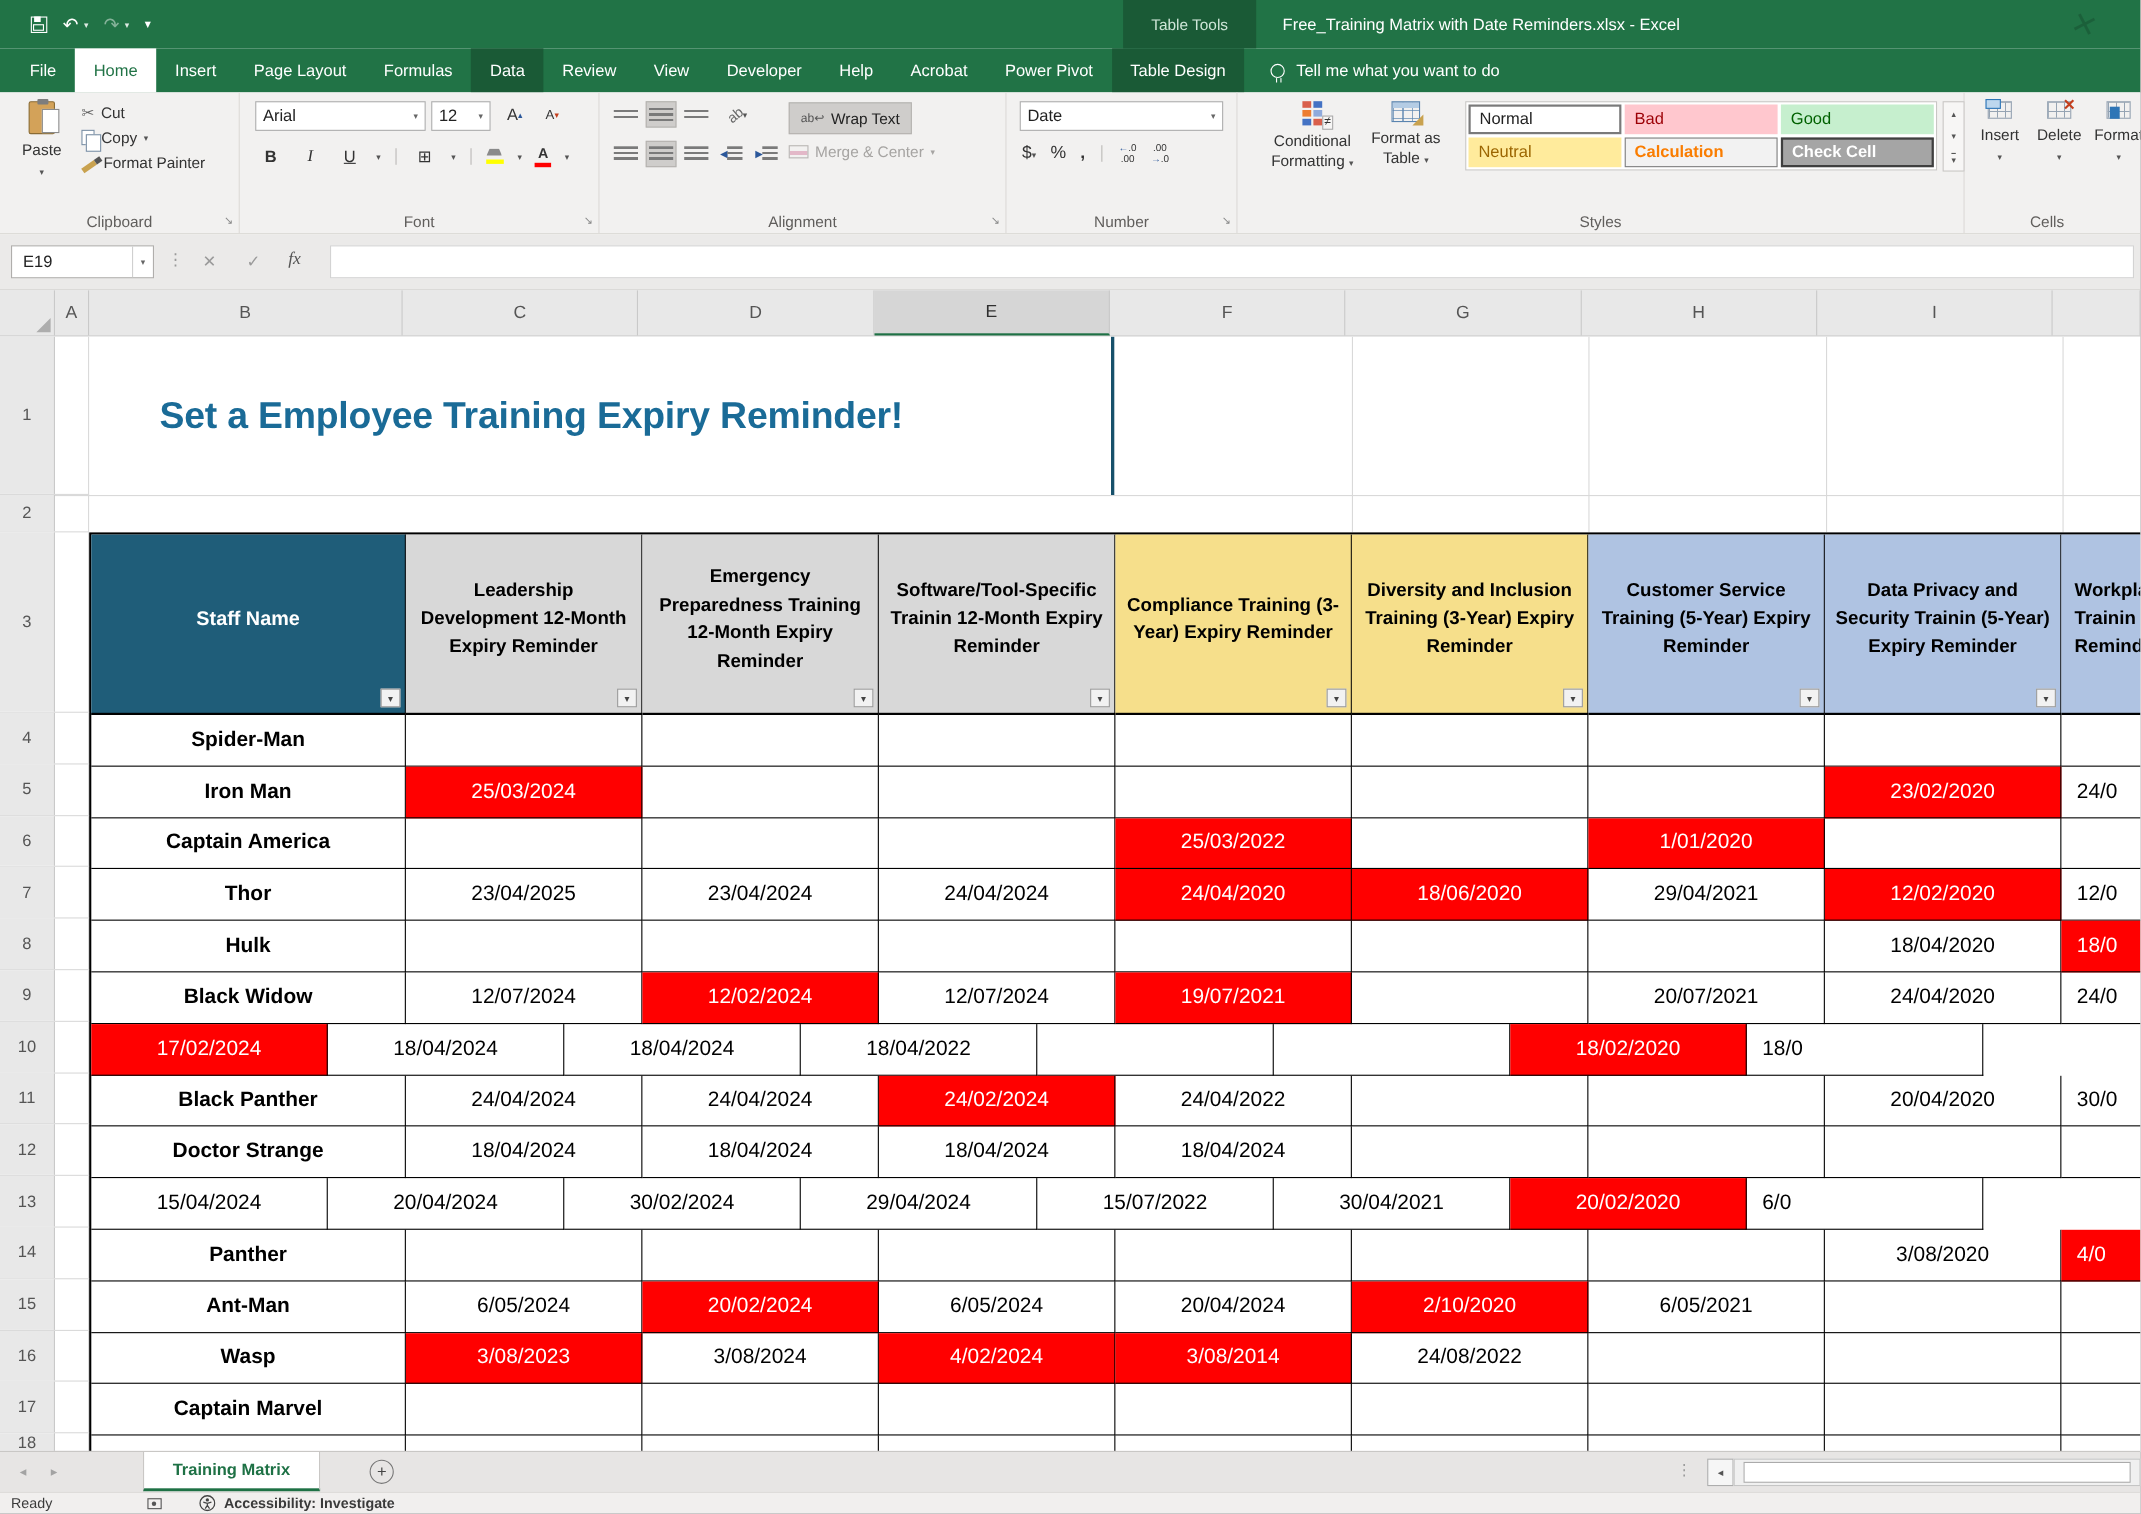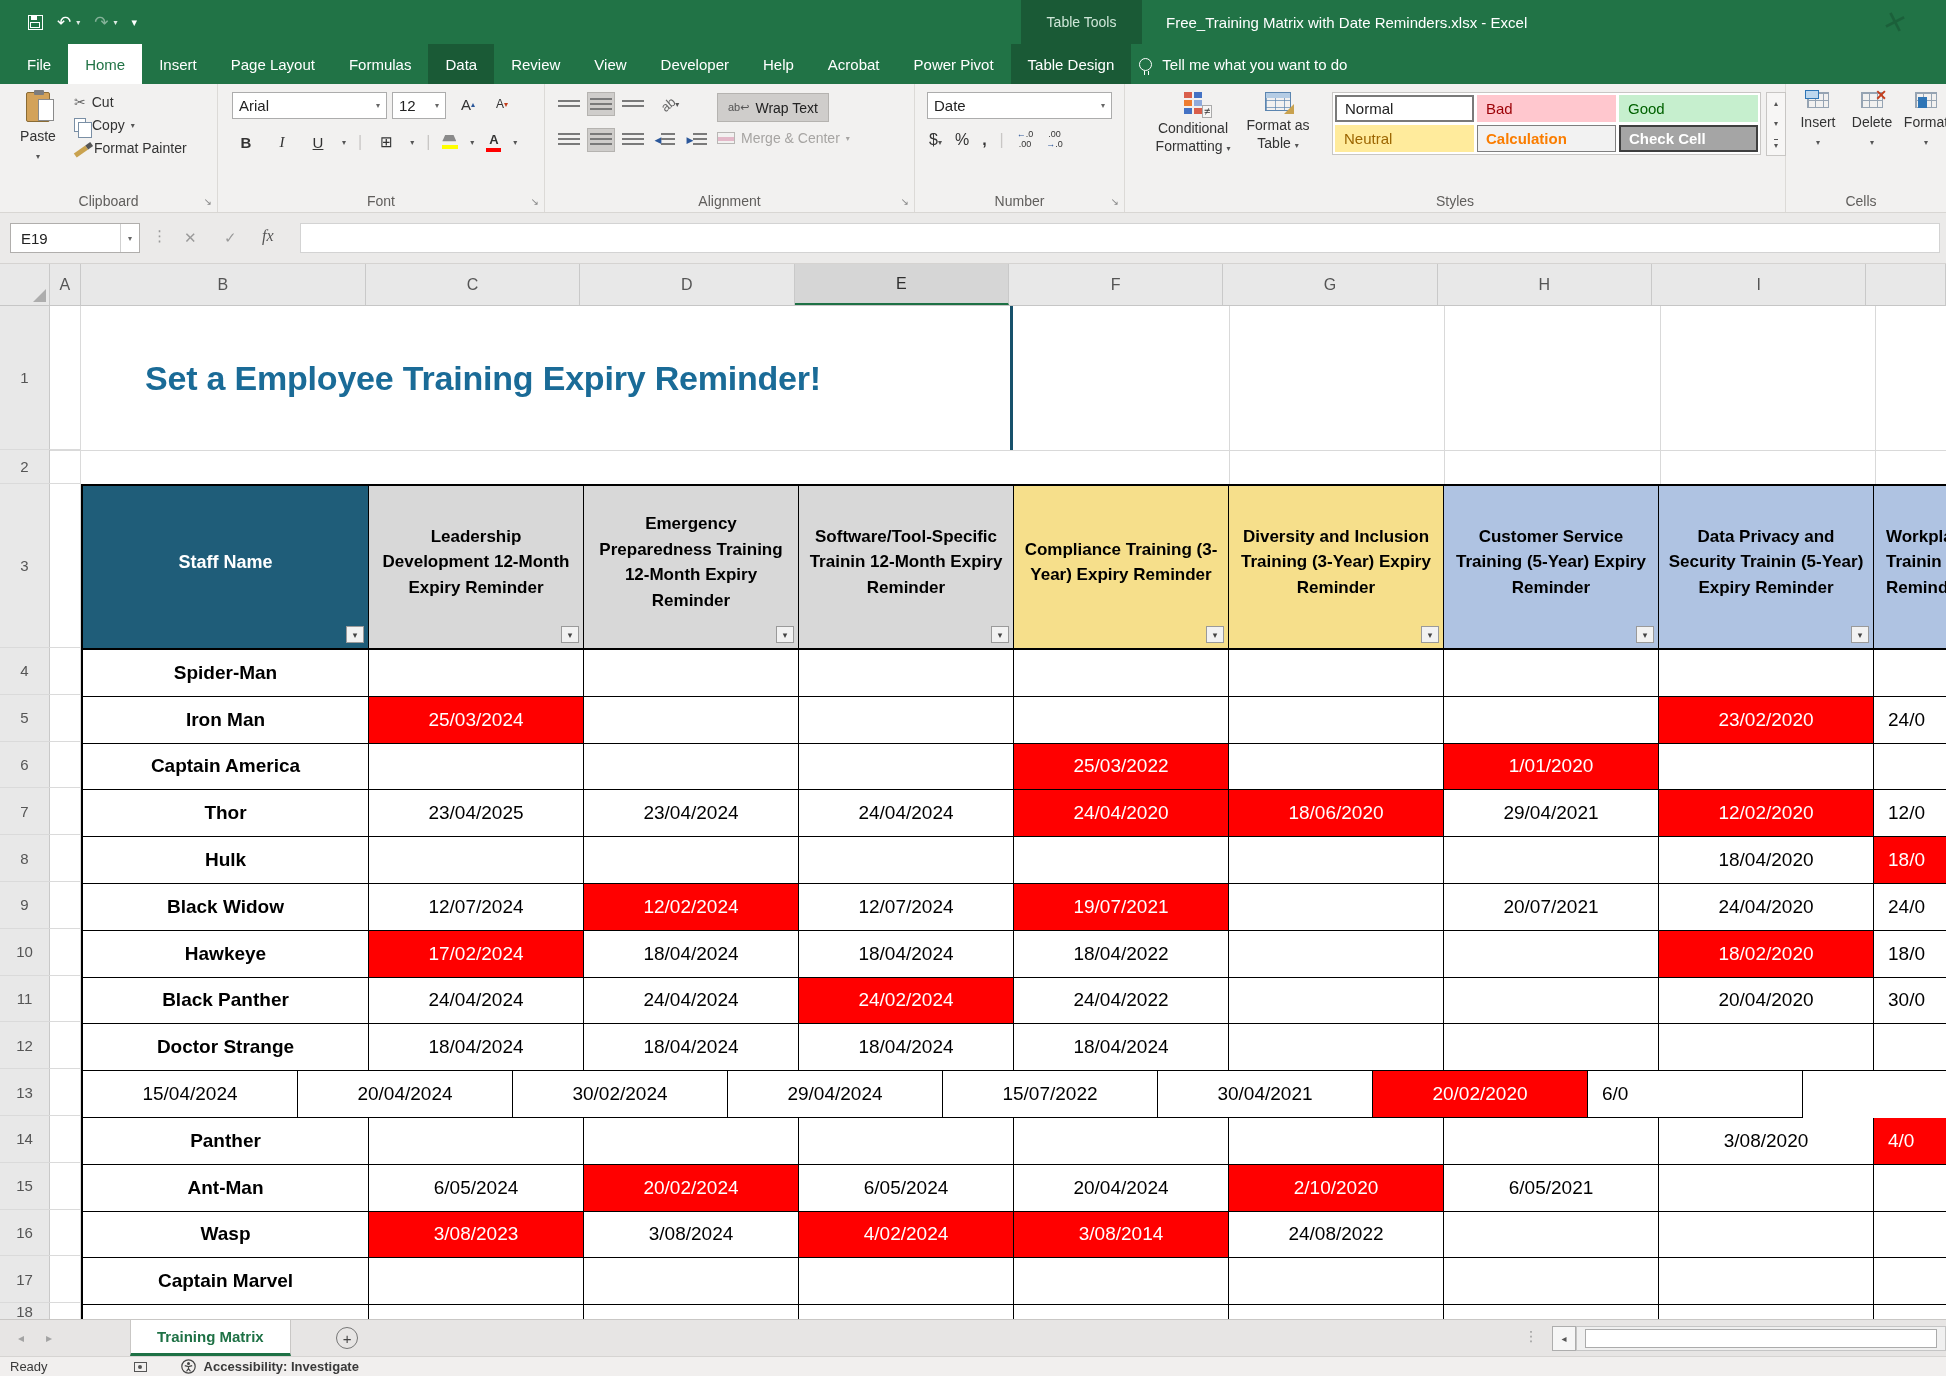--- a/index.html
+++ b/index.html
@@ -17,21 +17,21 @@
   .saveic::after{content:"";position:absolute;left:1px;bottom:1px;width:8px;height:4px;border:1.2px solid #fff;}
   .ttools{position:absolute;top:0;height:44px;background:#1A5A36;color:#CFE6D8;font-size:14px;display:flex;align-items:center;justify-content:center;}
   .doctitle{position:absolute;top:0;height:44px;display:flex;align-items:center;color:#fff;font-size:15px;white-space:nowrap;}
   .decor{position:absolute;right:40px;top:6px;font-size:28px;color:rgba(0,0,0,.16);transform:rotate(18deg);}
 
   
   .tabrow{position:absolute;left:0;top:44px;width:100%;height:40px;background:var(--green);display:flex;align-items:stretch;padding-left:10px;}
   .tab{display:inline-flex;align-items:center;padding:0 17px;color:#fff;font-size:15px;cursor:default;white-space:nowrap;}
   .tab.active{background:#fff;color:var(--green);}
   .tab.dark,.tab.contextual{background:#1A5A36;}
-  .tellme{display:inline-flex;align-items:center;gap:10px;color:#fff;font-size:15px;padding:0 8px;white-space:nowrap;}
+  .tellme{display:inline-flex;align-items:center;gap:10px;color:#fff;font-size:15px;padding:0 24px;white-space:nowrap;}
   .bulbic{width:13px;height:13px;border:1.6px solid #fff;border-radius:50%;position:relative;}
   .bulbic::after{content:"";position:absolute;left:3.5px;top:12px;width:3px;height:4px;border-left:1.6px solid #fff;border-right:1.6px solid #fff;}
 
   
   .ribbon{position:absolute;left:0;top:84px;width:100%;height:129px;background:#F2F1F0;border-bottom:1px solid #D8D6D3;}
   .grp{position:absolute;top:0;height:128px;border-right:1px solid #DCDAD7;}
   .glabel{position:absolute;bottom:3px;left:0;width:100%;text-align:center;font-size:14px;color:#605E5C;}
   .dlg{position:absolute;bottom:5px;right:5px;font-size:10px;color:#888;}
   .bb{position:absolute;top:6px;text-align:center;font-size:14px;color:#333;line-height:1.25;}
   .bb .bicon{margin:2px auto 6px;}
@@ -520,21 +520,20 @@
           <div class="td" style="width: 215px;">12/07/2024</div>
           <div class="td alert" style="width: 215px;">12/02/2024</div>
           <div class="td" style="width: 215px;">12/07/2024</div>
           <div class="td alert" style="width: 215px;">19/07/2021</div>
           <div class="td" style="width: 215px;"></div>
           <div class="td" style="width: 215px;">20/07/2021</div>
           <div class="td" style="width: 215px;">24/04/2020</div>
           <div class="td cut" style="width: 215px;">24/0</div>
         </div>
         <div class="trow">
-          <div class="td staff" style="width: 286px;">Hawkeye</div>
           <div class="td alert" style="width: 215px;">17/02/2024</div>
           <div class="td" style="width: 215px;">18/04/2024</div>
           <div class="td" style="width: 215px;">18/04/2024</div>
           <div class="td" style="width: 215px;">18/04/2022</div>
           <div class="td" style="width: 215px;"></div>
           <div class="td" style="width: 215px;"></div>
           <div class="td alert" style="width: 215px;">18/02/2020</div>
           <div class="td cut" style="width: 215px;">18/0</div>
         </div>
         <div class="trow">

